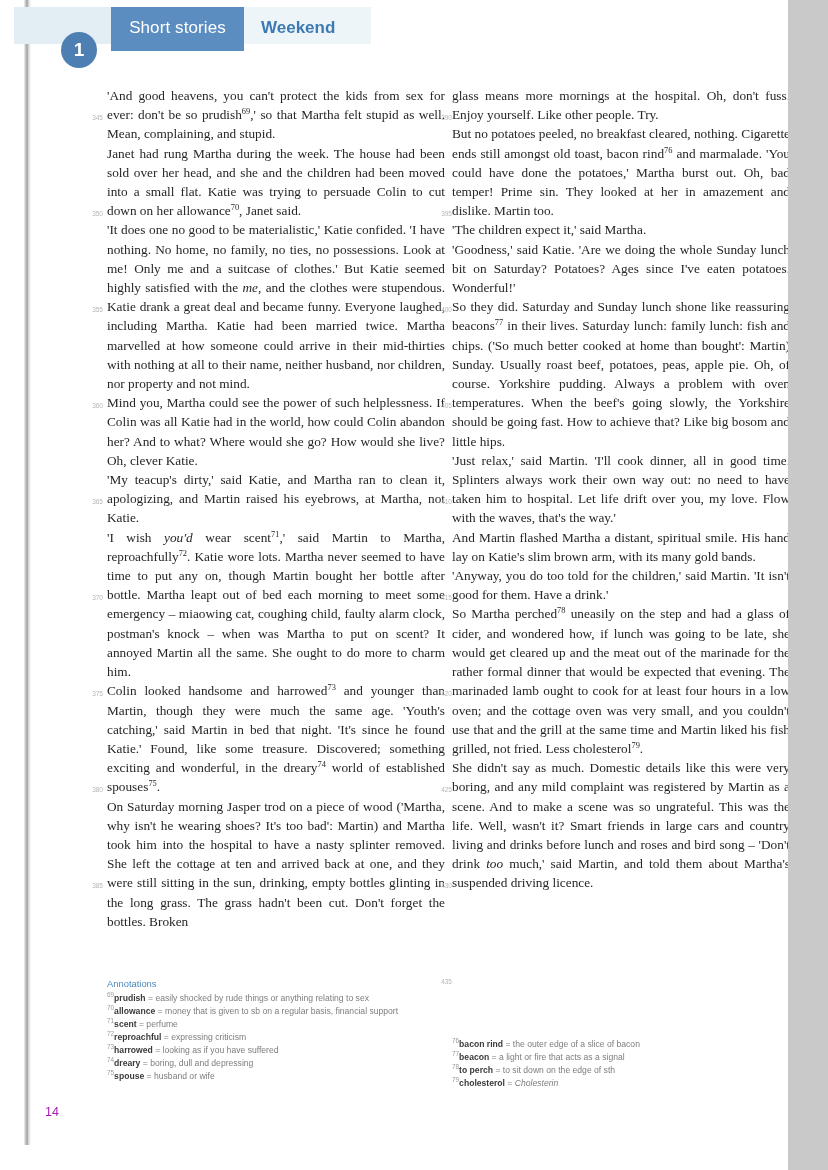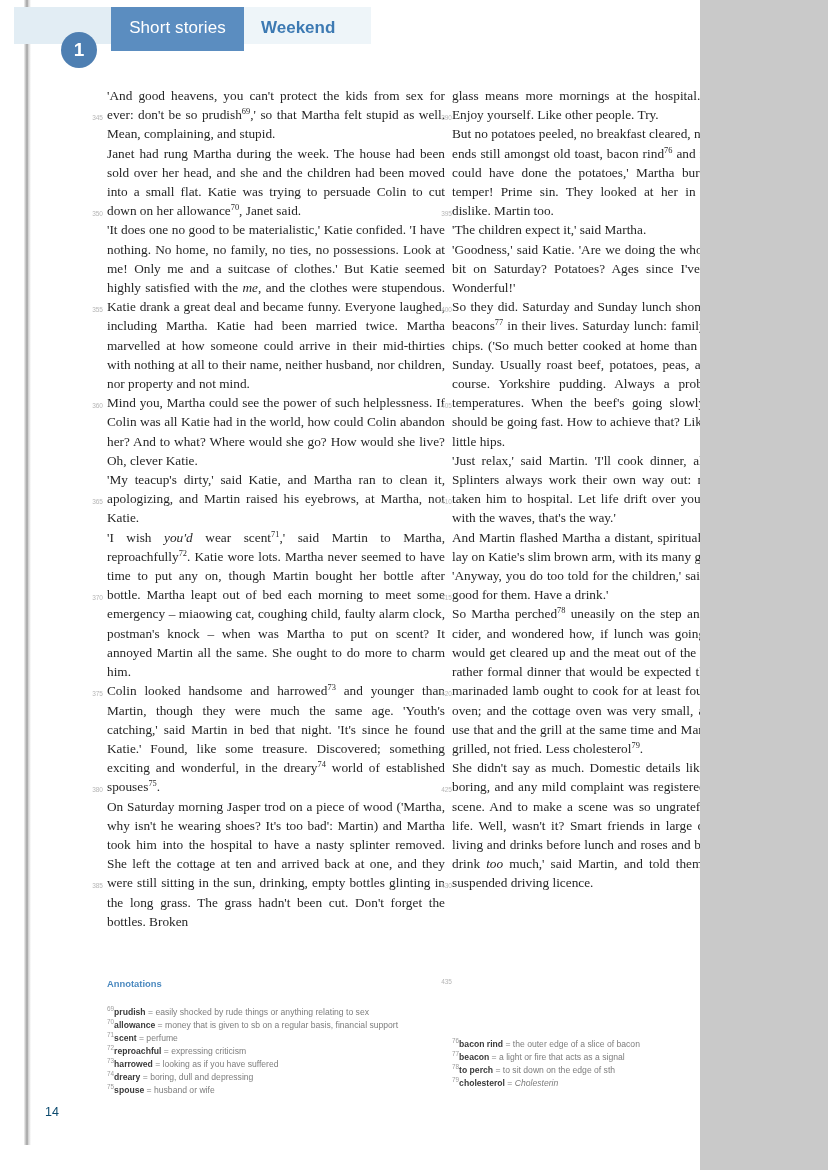--- a/index.html
+++ b/index.html
@@ -6,21 +6,21 @@
   html, body {
     margin: 0;
     padding: 0;
     background: #c9c9c9;
   }
   body {
     font-family: "Liberation Serif", serif;
   }
   #page {
     position: relative;
-    width: 700px;
+    width: 788px;
     height: 1170px;
     background: #ffffff;
     overflow: hidden;
   }
 
   
   #banner {
     position: absolute;
     left: 14px;
     top: 7px;
@@ -137,23 +137,23 @@
     width: 330px;
     font-family: "Liberation Sans", sans-serif;
     font-size: 8.6px;
     line-height: 12.4px;
     color: #7d7d7d;
   }
   #ann-left  { left: 107px; top: 978px; }
   #ann-right { left: 452px; top: 1038px; }
   .ann-title {
     color: #4b89bf;
-    font-weight: bold;
+    font-weight: normal;
     font-size: 9.4px;
-    margin-bottom: 16px;
+    margin-bottom: 2px;
   }
   .ann-row {
     margin-bottom: .5px;
     padding-left: 11px;
     text-indent: -11px;
   }
   .ann-row .ann-num {
     font-size: 6.4px;
     vertical-align: super;
     line-height: 0;
@@ -166,21 +166,21 @@
   }
   .ann-row .ann-it { font-style: italic; }
 
   
   #page-number {
     position: absolute;
     left: 45px;
     top: 1105px;
     font-family: "Liberation Sans", sans-serif;
     font-size: 12.5px;
-    color: #0c4a6e;
+    color: #a21caf;
   }
   #bottom-shadow {
     position: absolute;
     left: 0;
     top: 1145px;
     width: 828px;
     height: 25px;
     background: #ffffff;
   }
 </style>

